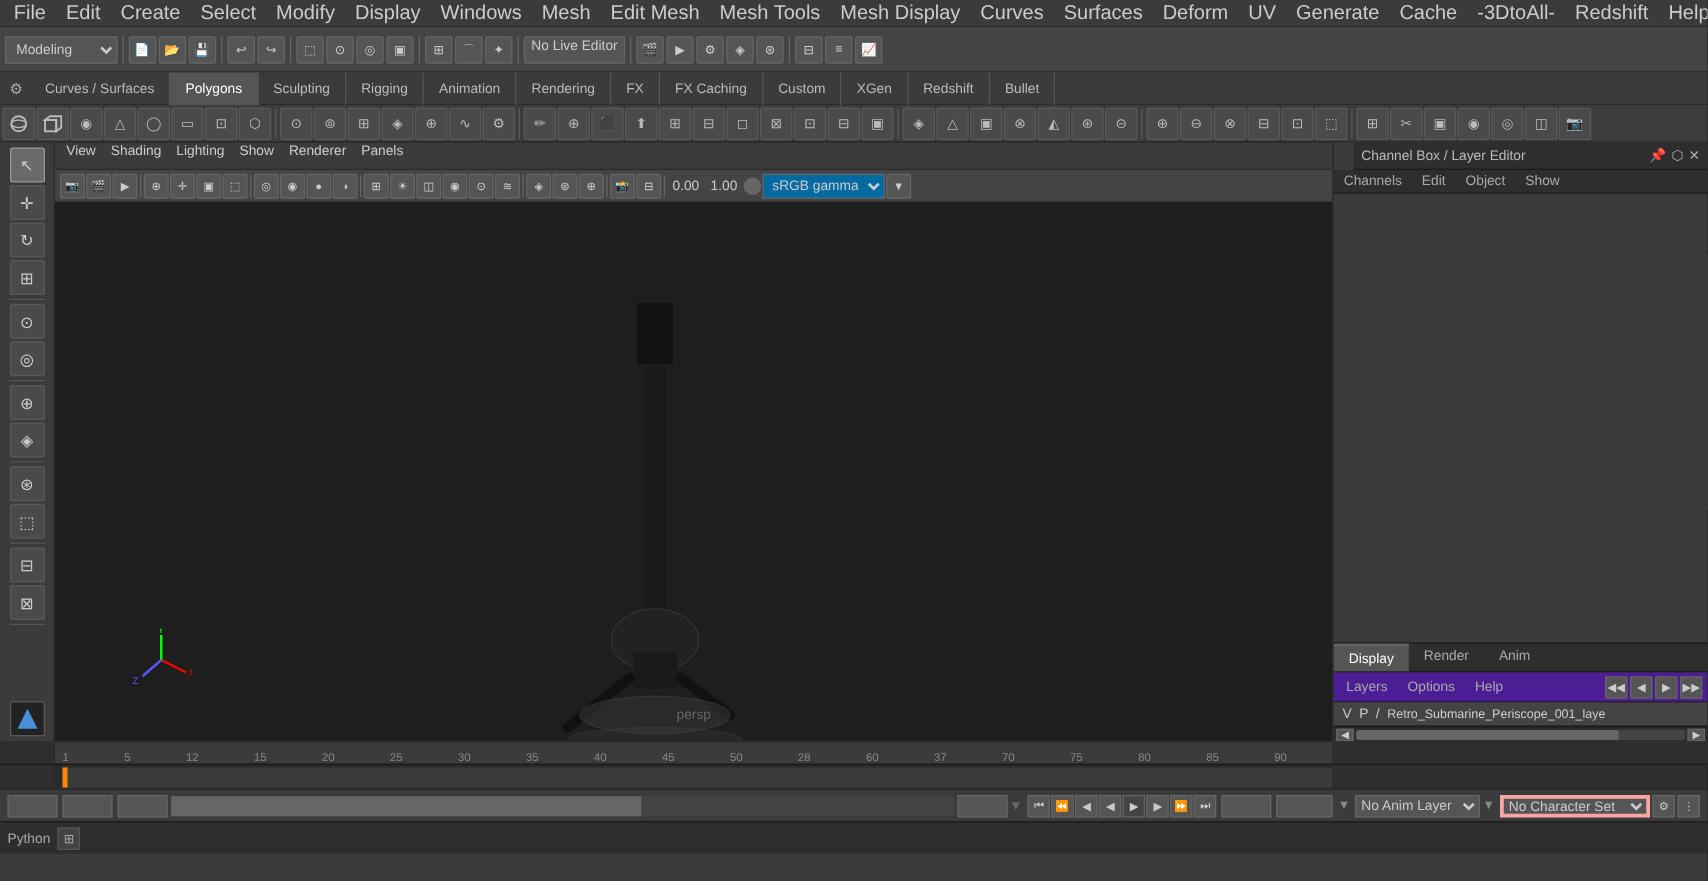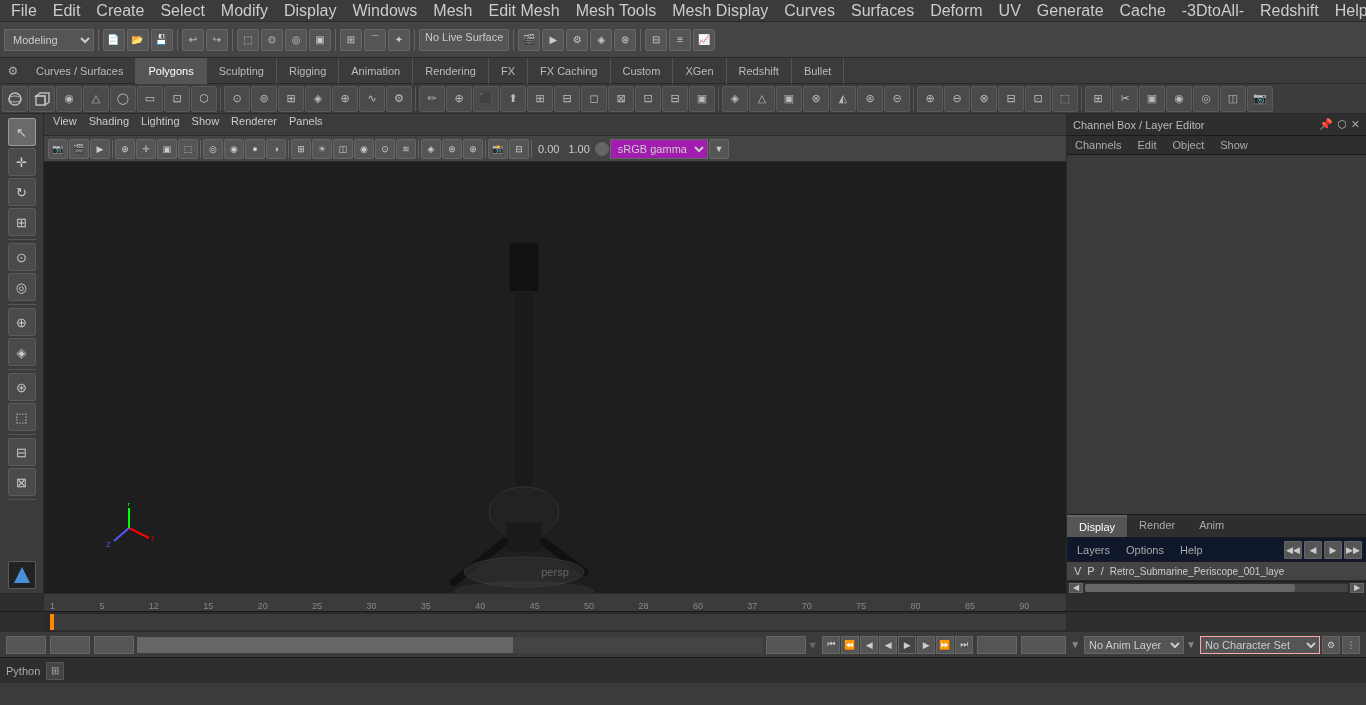--- a/index.html
+++ b/index.html
@@ -30,21 +30,21 @@
     #content-area { display: flex; flex: 1; overflow: hidden; }
 
     
     #viewport { flex: 1; background: #1a1a1a; position: relative; overflow: hidden; }
     #viewport-header { display: flex; background: #3b3b3b; height: 22px; padding: 0 4px; gap: 2px; border-bottom: 1px solid #2a2a2a; }
     .vp-menu { padding: 1px 5px; color: #ccc; cursor: pointer; font-size: 11px; }
     #viewport-toolbar { display: flex; align-items: center; background: #444; height: 26px; padding: 0 4px; gap: 1px; border-bottom: 1px solid #2a2a2a; flex-wrap: nowrap; overflow: hidden; }
     .vp-icon { width: 20px; height: 20px; background: #555; border: 1px solid #666; display: flex; align-items: center; justify-content: center; cursor: pointer; border-radius: 2px; font-size: 9px; color: #ccc; flex-shrink: 0; }
     .vp-sep { width: 1px; height: 18px; background: #666; margin: 0 1px; flex-shrink: 0; }
     .vp-text { color: #ccc; font-size: 11px; padding: 0 4px; }
-    .vp-dropdown { background: #a21caf; border: 1px solid #666; color: #ccc; font-size: 11px; padding: 1px 3px; height: 20px; }
+    .vp-dropdown { background: #0369a1; border: 1px solid #666; color: #ccc; font-size: 11px; padding: 1px 3px; height: 20px; }
 
     #viewport-canvas { flex: 1; position: relative; background: #1e1e1e; display: flex; align-items: center; justify-content: center; }
     
     
     .canvas-label { position: absolute; bottom: 30px; left: 50%; transform: translateX(-50%); color: #888; font-size: 11px; }
 
     
     #timeline-ruler { height: 18px; background: #3b3b3b; display: flex; align-items: center; padding: 0 4px; border-top: 1px solid #2a2a2a; font-size: 9px; color: #888; overflow: hidden; }
 
     
@@ -135,21 +135,21 @@
   <div class="toolbar-sep"></div>
   <div class="toolbar-icon">⬚</div>
   <div class="toolbar-icon">⊙</div>
   <div class="toolbar-icon">◎</div>
   <div class="toolbar-icon">▣</div>
   <div class="toolbar-sep"></div>
   <div class="toolbar-icon">⊞</div>
   <div class="toolbar-icon">⌒</div>
   <div class="toolbar-icon">✦</div>
   <div class="toolbar-sep"></div>
-  <div class="toolbar-btn">No Live Surface</div>
+  <div class="toolbar-btn">No Live Editor</div>
   <div class="toolbar-sep"></div>
   <div class="toolbar-icon">🎬</div>
   <div class="toolbar-icon">▶</div>
   <div class="toolbar-icon">⚙</div>
   <div class="toolbar-icon">◈</div>
   <div class="toolbar-icon">⊛</div>
   <div class="toolbar-sep"></div>
   <div class="toolbar-icon">⊟</div>
   <div class="toolbar-icon">≡</div>
   <div class="toolbar-icon">📈</div>
@@ -339,21 +339,21 @@
           <text x="22" y="3" fill="#0f0" font-size="8">Y</text>
           <text x="2" y="44" fill="#55f" font-size="8">Z</text>
         </svg>
       </div>
 
       <div class="canvas-label" style="position:absolute; bottom:15px; left:50%; transform:translateX(-50%); color:#666; font-size:11px;">persp</div>
     </div>
   </div>
 
   <div id="right-panel" style="width:300px; background:#3b3b3b; border-left:1px solid #2a2a2a; display:flex; flex-direction:column; position:relative;">
-    <div id="right-panel-header" style="display:flex; align-items:center; justify-content:space-between; background:#2e2e2e; height:22px; padding:0 6px; border-bottom:1px solid #1a1a1a;">
+    <div id="right-panel-header" style="display:flex; align-items:center; justify-content:space-between; background:#2e2e2e; height:22px; padding:0 6px; border-bottom:1px solid #1a1a1a;margin-left:16px;">
       <span class="panel-title">Channel Box / Layer Editor</span>
       <div style="display:flex; gap:4px;">
         <span class="panel-close">📌</span>
         <span class="panel-close">⬡</span>
         <span class="panel-close">✕</span>
       </div>
     </div>
 
     <div id="channel-tabs" style="display:flex; background:#2e2e2e; border-bottom:1px solid #1a1a1a;">
       <span class="channel-tab">Channels</span>
@@ -364,21 +364,21 @@
 
     <div id="channel-content" style="flex:1; background:#3b3b3b; min-height:200px;">
     </div>
 
     <div id="display-tabs" style="display:flex; background:#2e2e2e; border-top:1px solid #1a1a1a; border-bottom:1px solid #1a1a1a;">
       <span class="display-tab active">Display</span>
       <span class="display-tab">Render</span>
       <span class="display-tab">Anim</span>
     </div>
 
-    <div id="layer-tabs" style="display:flex; align-items:center; background:#0f172a; height:24px; padding:0 4px; border-bottom:1px solid #1a1a1a;text-align:center;">
+    <div id="layer-tabs" style="display:flex; align-items:center; background:#4c1d95; height:24px; padding:0 4px; border-bottom:1px solid #1a1a1a;text-align:center;">
       <span class="layer-tab-item">Layers</span>
       <span class="layer-tab-item">Options</span>
       <span class="layer-tab-item">Help</span>
       <div class="layer-actions">
         <div class="layer-action-btn">◀◀</div>
         <div class="layer-action-btn">◀</div>
         <div class="layer-action-btn">▶</div>
         <div class="layer-action-btn">▶▶</div>
       </div>
     </div>
@@ -471,21 +471,21 @@
   <span style="font-size:10px; color:#888;">▼</span>
 
   <div style="display:flex; align-items:center; gap:2px;">
     <select style="background:#555; border:1px solid #666; color:#ccc; font-size:11px; height:18px; min-width:100px;">
       <option>No Anim Layer</option>
     </select>
     <span style="font-size:10px; color:#888;">▼</span>
   </div>
 
   <div style="display:flex; align-items:center; gap:2px;">
-    <select style="background:#555; border:1px solid #fca5a5; color:#ccc; font-size:11px; height:18px; min-width:120px;">
+    <select style="background:#555; border:3px solid #fca5a5; color:#ccc; font-size:11px; height:18px; min-width:120px;">
       <option>No Character Set</option>
     </select>
     <div class="frame-btn">⚙</div>
     <div class="frame-btn">⋮</div>
   </div>
 </div>
 
 <div id="python-bar" style="height:26px; background:#2e2e2e; display:flex; align-items:center; padding:0 6px; border-top:1px solid #1a1a1a; gap:6px;">
   <span class="python-label">Python</span>
   <div style="width:18px; height:18px; background:#444; border:1px solid #555; display:flex; align-items:center; justify-content:center; cursor:pointer; font-size:10px; color:#aaa;">⊞</div>

